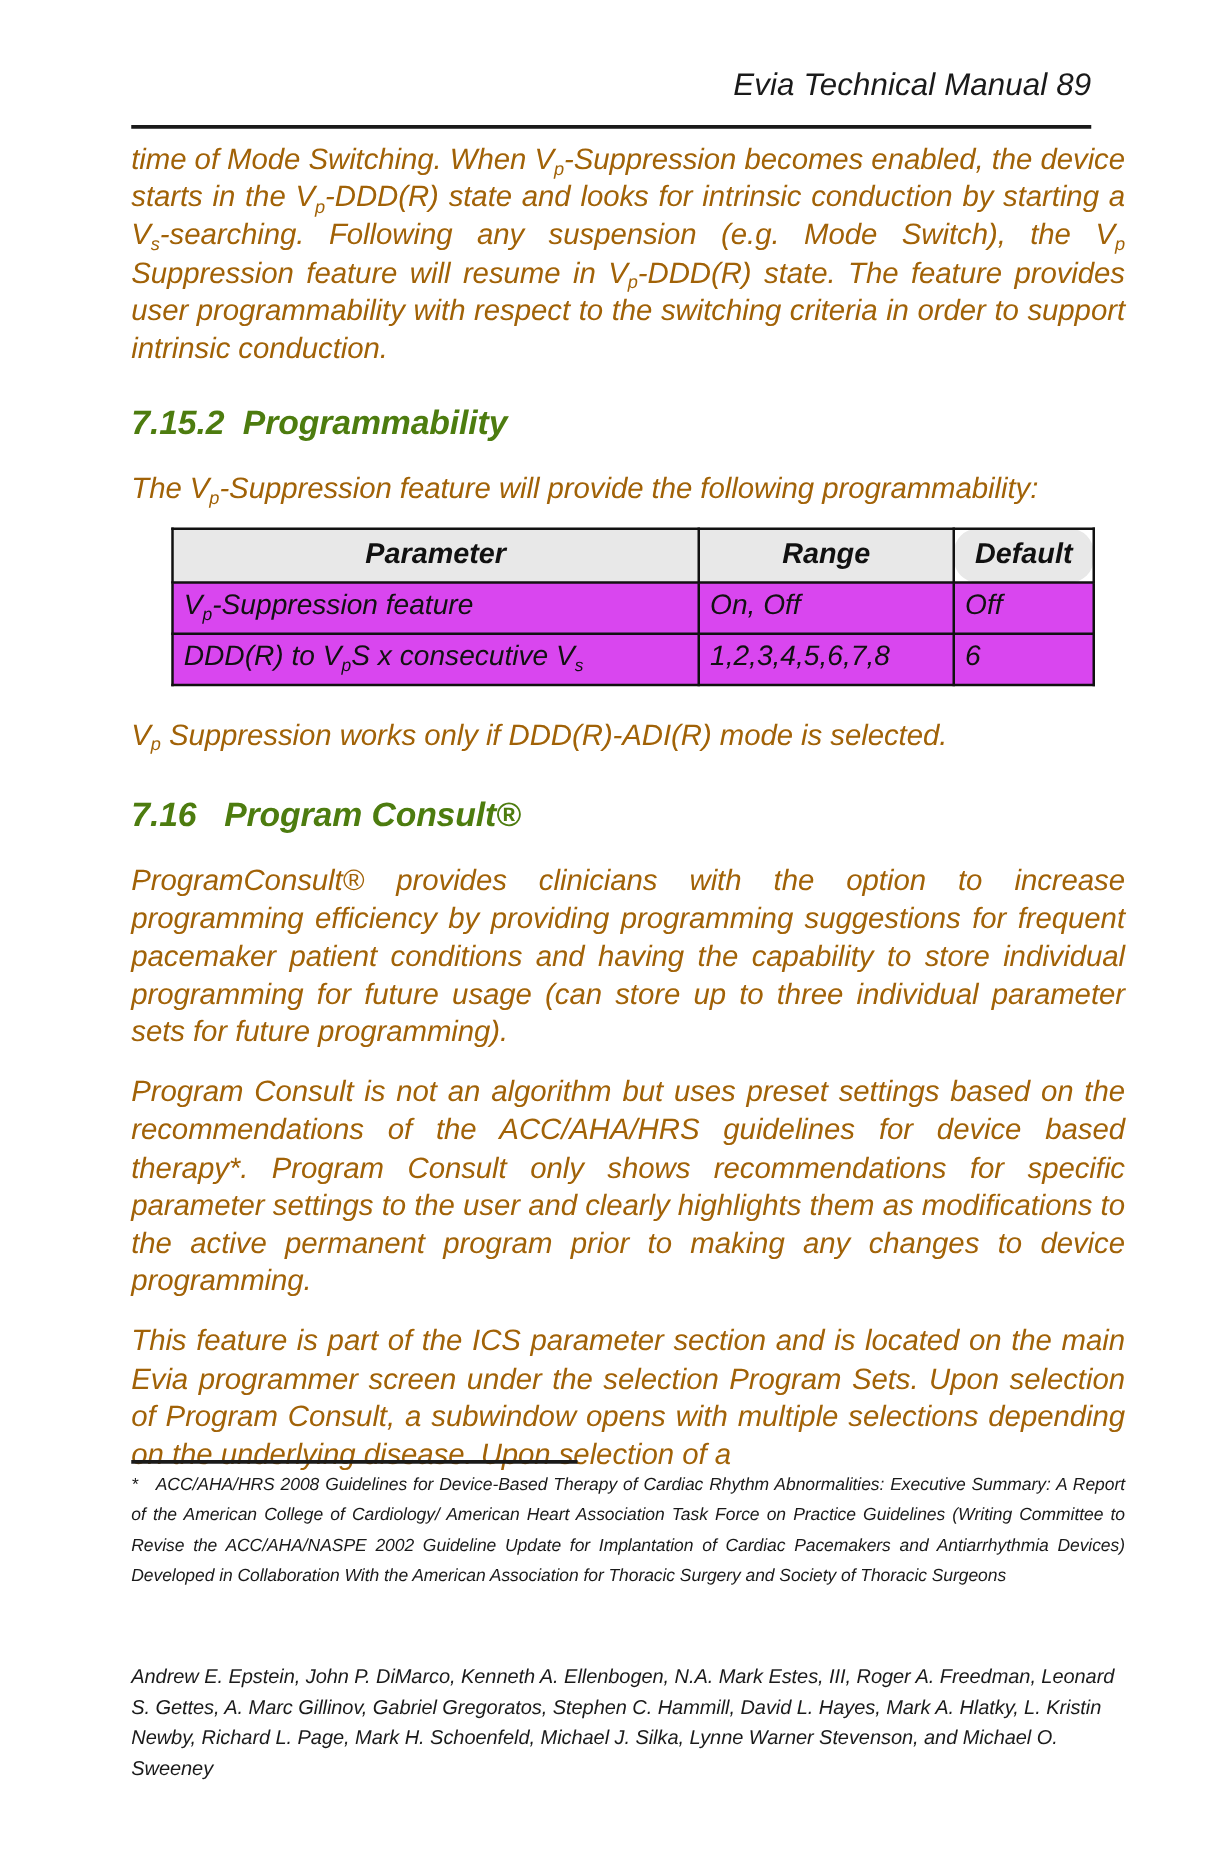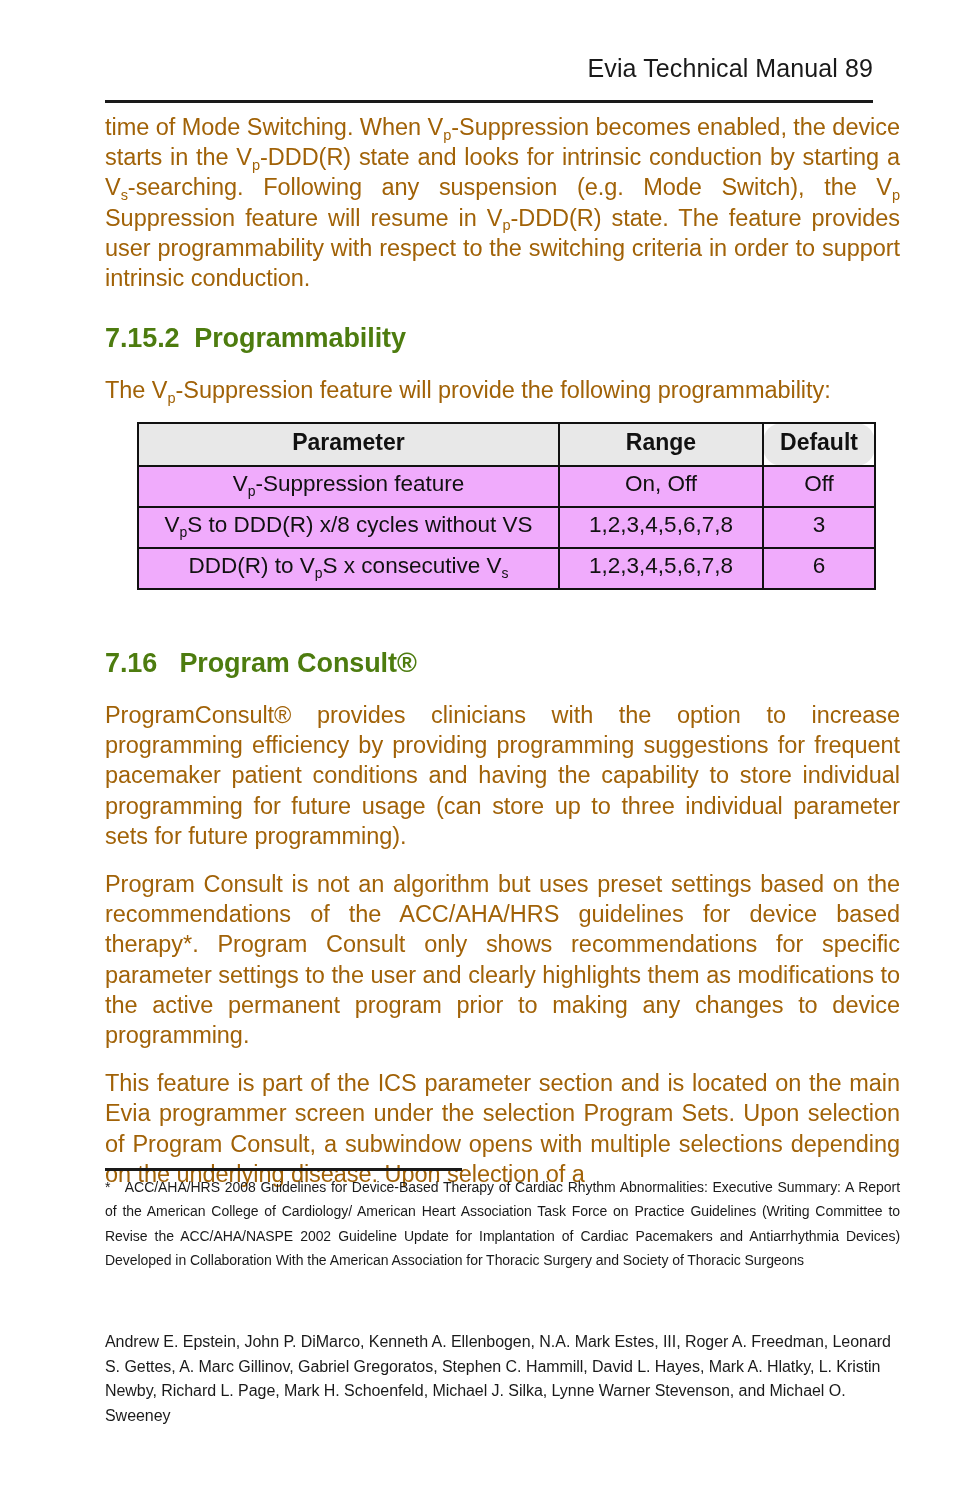--- a/index.html
+++ b/index.html
@@ -16,20 +16,21 @@
     position: relative;
     overflow: hidden;
   }
 
   .page {
     position: absolute;
     left: 0; top: 0;
     width: 965px;
     height: 1491px;
     padding: 0;
+    font-style: italic;
   }
 
   
   .page-header {
     position: absolute;
     left: 105px;
     top: 55px;
     width: 768px;
     text-align: right;
   }
@@ -113,23 +114,23 @@
     vertical-align: middle;
   }
   table.params thead th {
     background: #e8e8e8;
     font-weight: 700;
     text-align: center;
     font-size: 23px;
     height: 43px;
   }
   table.params tbody td {
-    background: #f0abfc;
+    background: #d946ef;
     font-weight: 400;
-    text-align: center;
+    text-align: left;
   }
   .col-param { width: 421px; }
   .col-range { width: 204px; }
   .col-default { width: 112px; border-radius: 19px; }
 
   
   .footnote-rule {
     width: 357px;
     height: 2.5px;
     background: #1a1a1a;
@@ -200,35 +201,31 @@
             <th class="col-default">Default</th>
           </tr>
         </thead>
         <tbody>
           <tr>
             <td><span>V</span><sub>p</sub><span>-Suppression feature</span></td>
             <td>On, Off</td>
             <td>Off</td>
           </tr>
           <tr>
-            <td><span>V</span><sub>p</sub><span>S to DDD(R) x/8 cycles without VS</span></td>
-            <td>1,2,3,4,5,6,7,8</td>
-            <td>3</td>
-          </tr>
-          <tr>
             <td><span>DDD(R) to V</span><sub>p</sub><span>S x consecutive V</span><sub>s</sub></td>
             <td>1,2,3,4,5,6,7,8</td>
             <td>6</td>
           </tr>
         </tbody>
       </table>
     </div>
 
     <div style="height:24px"></div>
 
+    <p class="body nojust"><span>V</span><sub>p</sub><span> Suppression works only if DDD(R)-ADI(R) mode is selected.</span></p>
 
     <div style="height:34px"></div>
 
     <h2 class="sec"><span class="h-num">7.16</span>   <span>Program Consult®</span></h2>
 
     <div style="height:22px"></div>
 
     <p class="body">ProgramConsult® provides clinicians with the option to increase programming efficiency by providing programming suggestions for frequent pacemaker patient conditions and having the capability to store individual programming for future usage (can store up to three individual parameter sets for future programming).</p>
 
     <div class="gap-18"></div>

